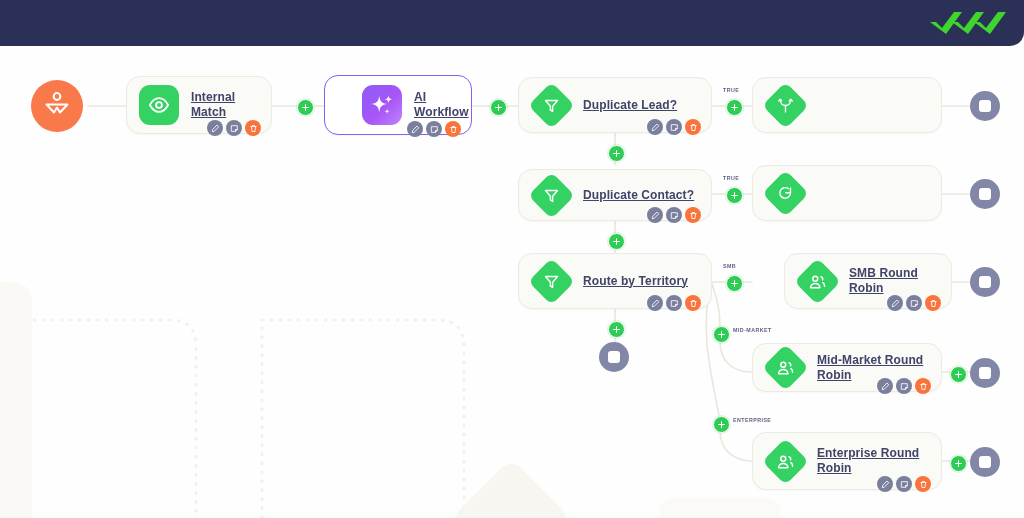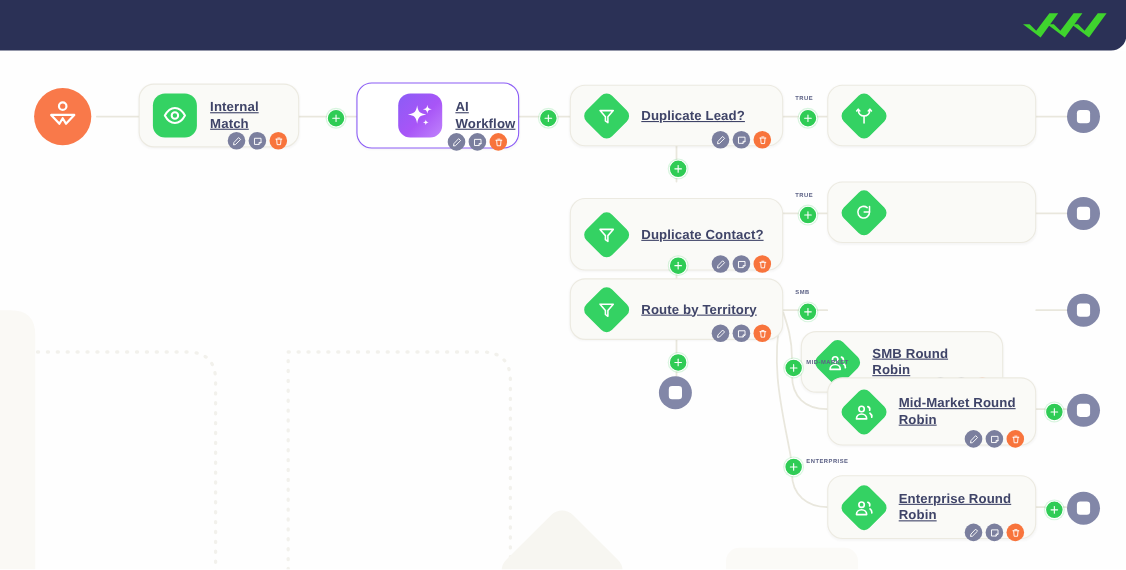--- a/index.html
+++ b/index.html
@@ -413,21 +413,21 @@
        <div class="diamond" style="background:#34d263">
               <svg width="17" height="17" viewBox="0 0 24 24">
                 <path d="M12 21 L12 12" style="fill:none;stroke:#ffffff;stroke-width:2;stroke-linecap:round;stroke-linejoin:round"></path>
                 <path d="M4.5 4 C4.5 9 8 12 12 12 C16 12 19.5 9 19.5 4" style="fill:none;stroke:#ffffff;stroke-width:2;stroke-linecap:round;stroke-linejoin:round"></path>
                 <path d="M2.5 5.5 L4.5 3.2 L6.6 5.5" style="fill:none;stroke:#ffffff;stroke-width:2;stroke-linecap:round;stroke-linejoin:round"></path>
                 <path d="M17.4 5.5 L19.5 3.2 L21.5 5.5" style="fill:none;stroke:#ffffff;stroke-width:2;stroke-linecap:round;stroke-linejoin:round"></path>
               </svg>
             </div>
      </div>
         </div>
-        <div class="node" style="left: 518px; top: 134px; width: 194px; height: 66px;">
+        <div class="node" style="left: 518px; top: 123px; width: 194px; height: 52px;">
           <div class="node-icon">
        <div class="diamond" style="background:#34d263">
               <svg width="17" height="17" viewBox="0 0 24 24">
                 <path d="M3.5 5 L20.5 5 L13.6 13 L13.6 20.5 L10.4 18.2 L10.4 13 Z" style="fill:none;stroke:#ffffff;stroke-width:2;stroke-linecap:round;stroke-linejoin:round"></path>
               </svg>
             </div>
      </div>
      <div class="node-body">
        <div class="node-label">Duplicate Contact?</div>
        <div class="node-actions">
@@ -487,21 +487,21 @@
          <span class="act danger" title="delete">
                 <svg width="9" height="9" viewBox="0 0 18 18">
                   <path d="M3.6 5 L14.4 5" style="fill:none;stroke:#ffffff;stroke-width:1.7;stroke-linecap:round;stroke-linejoin:round"></path>
                   <path d="M5 5 L5.9 15 L12.1 15 L13 5" style="fill:none;stroke:#ffffff;stroke-width:1.7;stroke-linecap:round;stroke-linejoin:round"></path>
                   <path d="M7 3 L11 3" style="fill:none;stroke:#ffffff;stroke-width:1.7;stroke-linecap:round;stroke-linejoin:round"></path>
                 </svg>
               </span>
        </div>
      </div>
         </div>
-        <div class="node" style="left: 728px; top: 207px; width: 184px; height: 56px; margin-top: 48px;">
+        <div class="node" style="left: 784px; top: 207px; width: 168px; height: 56px;">
           <div class="node-icon">
        <div class="diamond" style="background:#34d263">
               <svg width="18" height="18" viewBox="0 0 24 24">
                 <circle cx="9" cy="7.5" r="3.3" style="fill:none;stroke:#ffffff;stroke-width:2;stroke-linecap:round;stroke-linejoin:round"></circle>
                 <path d="M2.8 19.5 C2.8 15.9 5.6 13.6 9 13.6 C12.4 13.6 15.2 15.9 15.2 19.5Z" style="fill:none;stroke:#ffffff;stroke-width:2;stroke-linecap:round;stroke-linejoin:round"></path>
                 <path d="M16.6 4.6 C18.4 5.3 19.3 7.1 18.8 8.9" style="fill:none;stroke:#ffffff;stroke-width:2;stroke-linecap:round;stroke-linejoin:round"></path>
                 <path d="M19.2 12.6 C20.8 13.7 21.6 15.6 21.4 17.5" style="fill:none;stroke:#ffffff;stroke-width:2;stroke-linecap:round;stroke-linejoin:round"></path>
               </svg>
             </div>
      </div>
@@ -522,21 +522,21 @@
          <span class="act danger" title="delete">
                 <svg width="9" height="9" viewBox="0 0 18 18">
                   <path d="M3.6 5 L14.4 5" style="fill:none;stroke:#ffffff;stroke-width:1.7;stroke-linecap:round;stroke-linejoin:round"></path>
                   <path d="M5 5 L5.9 15 L12.1 15 L13 5" style="fill:none;stroke:#ffffff;stroke-width:1.7;stroke-linecap:round;stroke-linejoin:round"></path>
                   <path d="M7 3 L11 3" style="fill:none;stroke:#ffffff;stroke-width:1.7;stroke-linecap:round;stroke-linejoin:round"></path>
                 </svg>
               </span>
        </div>
      </div>
         </div>
-        <div class="node" style="left: 752px; top: 297px; width: 190px; height: 62px;">
+        <div class="node" style="left: 752px; top: 297px; width: 190px; height: 49px;">
           <div class="node-icon">
        <div class="diamond" style="background:#34d263">
               <svg width="18" height="18" viewBox="0 0 24 24">
                 <circle cx="9" cy="7.5" r="3.3" style="fill:none;stroke:#ffffff;stroke-width:2;stroke-linecap:round;stroke-linejoin:round"></circle>
                 <path d="M2.8 19.5 C2.8 15.9 5.6 13.6 9 13.6 C12.4 13.6 15.2 15.9 15.2 19.5Z" style="fill:none;stroke:#ffffff;stroke-width:2;stroke-linecap:round;stroke-linejoin:round"></path>
                 <path d="M16.6 4.6 C18.4 5.3 19.3 7.1 18.8 8.9" style="fill:none;stroke:#ffffff;stroke-width:2;stroke-linecap:round;stroke-linejoin:round"></path>
                 <path d="M19.2 12.6 C20.8 13.7 21.6 15.6 21.4 17.5" style="fill:none;stroke:#ffffff;stroke-width:2;stroke-linecap:round;stroke-linejoin:round"></path>
               </svg>
             </div>
      </div>

